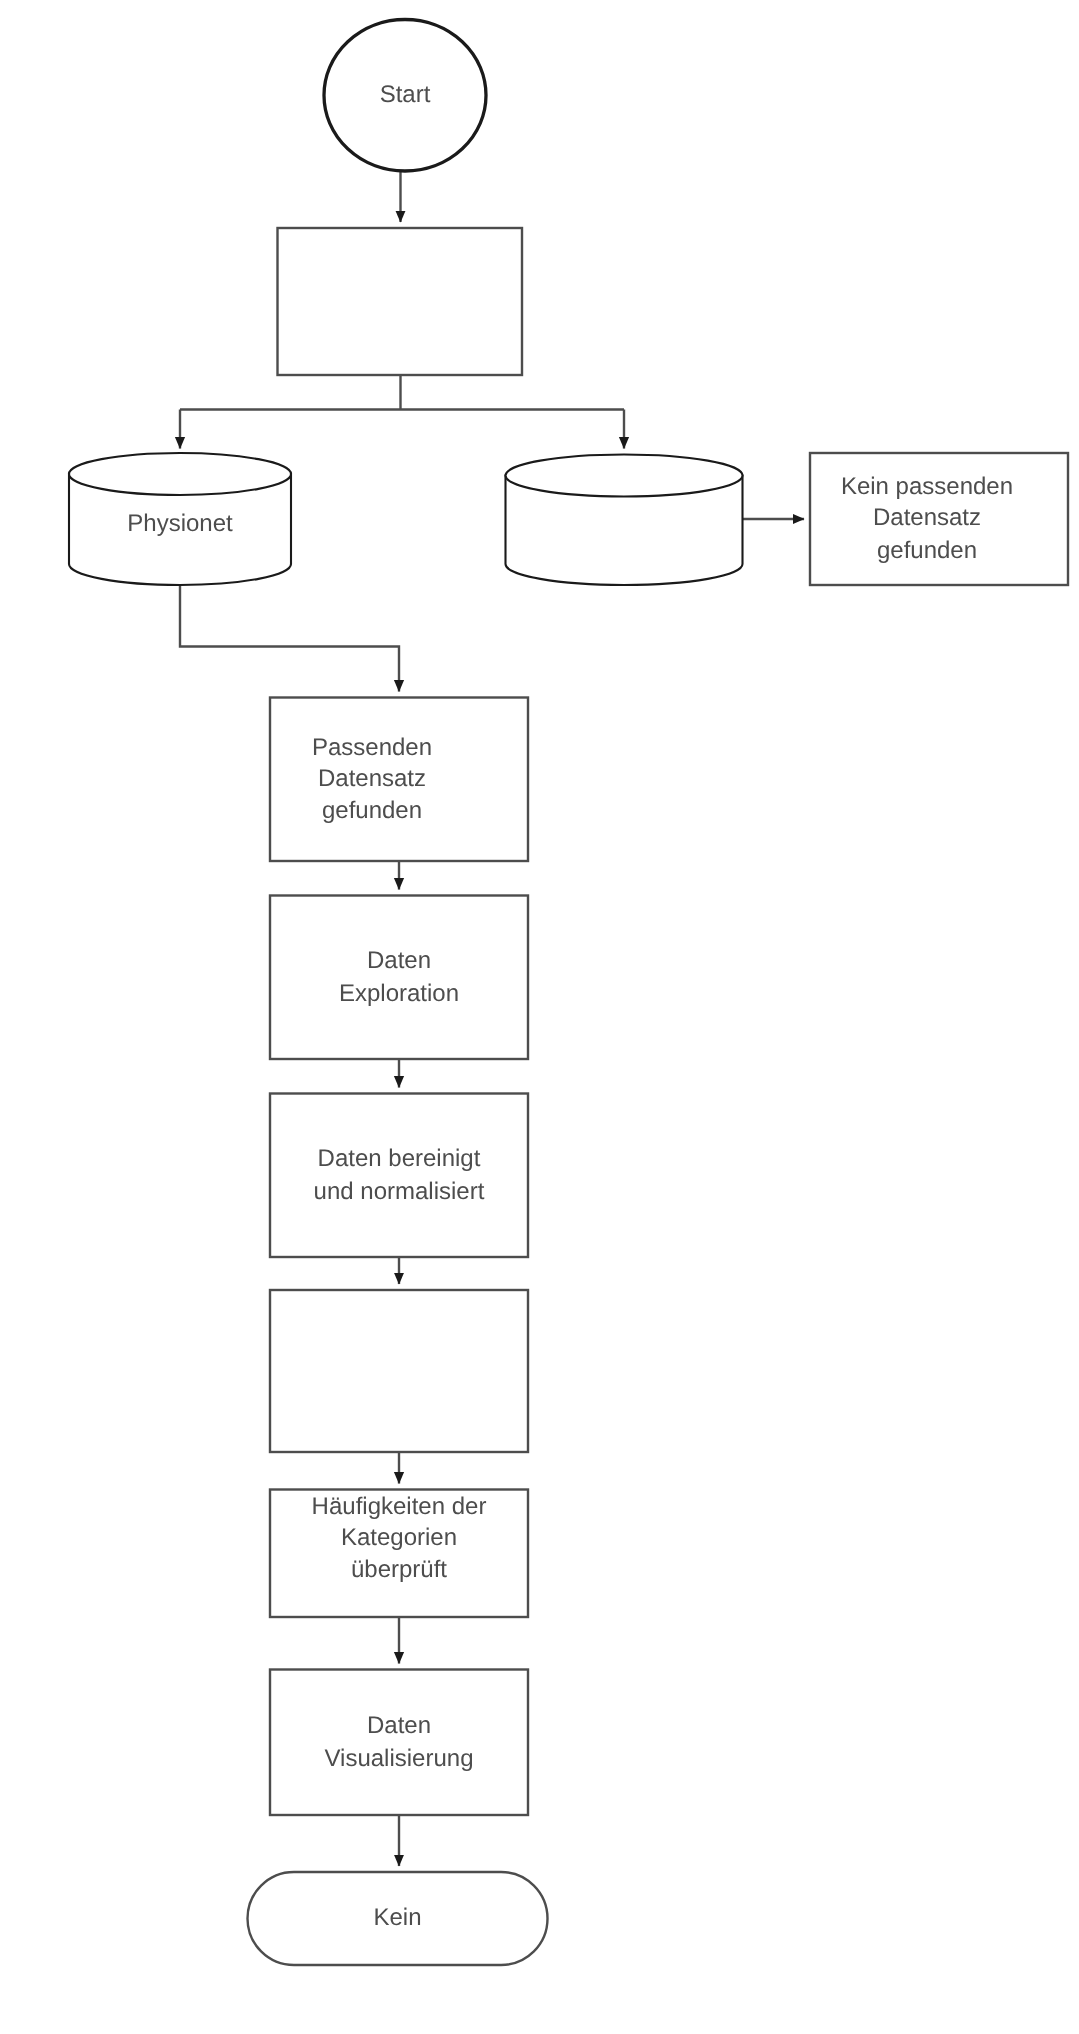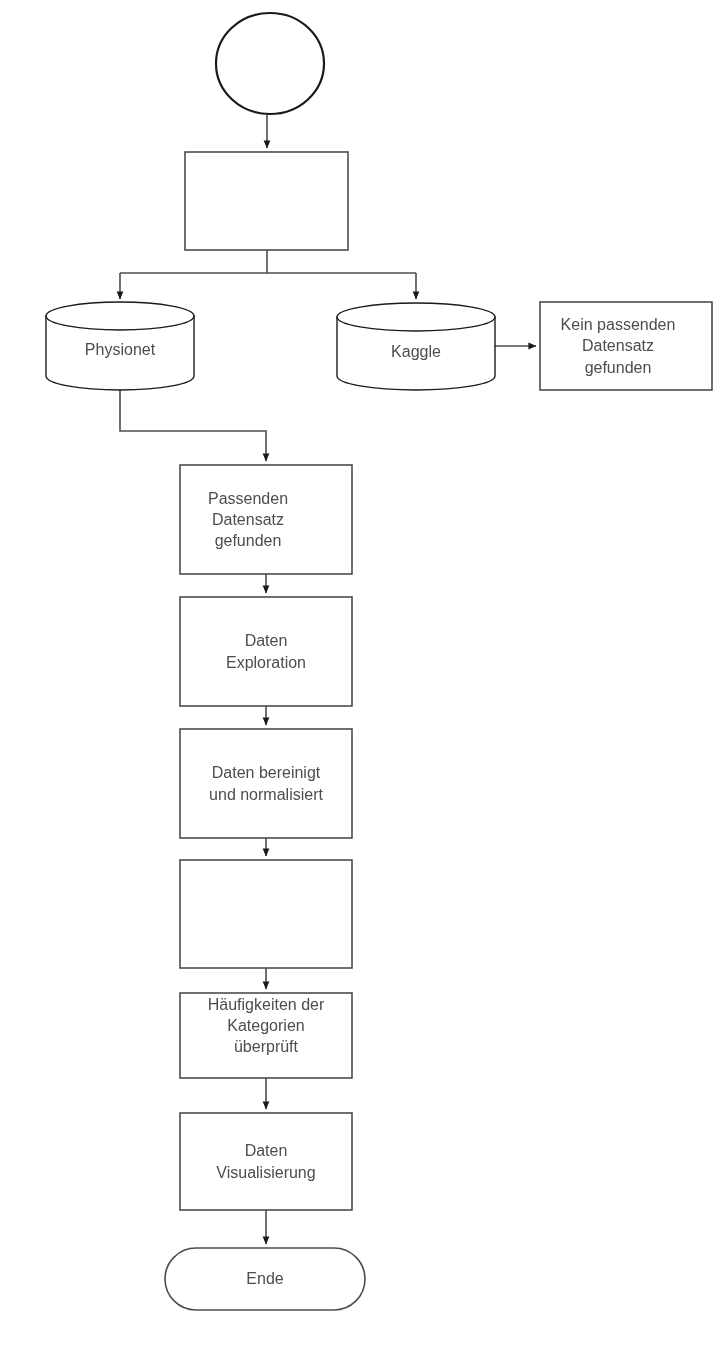--- a/index.html
+++ b/index.html
@@ -92,25 +92,25 @@
     <rect x="180" y="465" width="172" height="109" fill="#ffffff" stroke="#4d4d4d" stroke-width="1.6"></rect>
     <rect x="180" y="597" width="172" height="109" fill="#ffffff" stroke="#4d4d4d" stroke-width="1.6"></rect>
     <rect x="180" y="729" width="172" height="109" fill="#ffffff" stroke="#4d4d4d" stroke-width="1.6"></rect>
     <rect x="180" y="860" width="172" height="108" fill="#ffffff" stroke="#4d4d4d" stroke-width="1.6"></rect>
     <rect x="180" y="993" width="172" height="85" fill="#ffffff" stroke="#4d4d4d" stroke-width="1.6"></rect>
     <rect x="180" y="1113" width="172" height="97" fill="#ffffff" stroke="#4d4d4d" stroke-width="1.6"></rect>
 
     <rect x="165" y="1248" width="200" height="62" rx="31" ry="31" fill="#ffffff" stroke="#4d4d4d" stroke-width="1.6"></rect>
   </svg>
 
+  <div class="node-label" style="left:216px; top:13px; width:108px; height:101px;">Start</div>
 
 
   <div class="node-label" style="left:46px; top:310px; width:148px; height:80px;">Physionet</div>
 
-  <div class="node-label" style="left:337px; top:312px; width:158px; height:80px;">Kaggle</div>
 
   <div class="node-label" style="left:540px; top:302px; width:156px; height:88px;">Kein passenden
 Datensatz
 gefunden</div>
 
   <div class="node-label" style="left:180px; top:465px; width:136px; height:109px;">Passenden
 Datensatz
 gefunden</div>
 
   <div class="node-label" style="left:180px; top:597px; width:172px; height:109px;">Daten
@@ -120,15 +120,15 @@
 und normalisiert</div>
 
 
   <div class="node-label" style="left:180px; top:993px; width:172px; height:65px;">Häufigkeiten der
 Kategorien
 überprüft</div>
 
   <div class="node-label" style="left:180px; top:1113px; width:172px; height:97px;">Daten
 Visualisierung</div>
 
-  <div class="node-label" style="left:165px; top:1248px; width:200px; height:62px;">Ende</div>
+  <div class="node-label" style="left:165px; top:1248px; width:200px; height:62px;">Kein</div>
 
 </div>
 
 </body></html>

